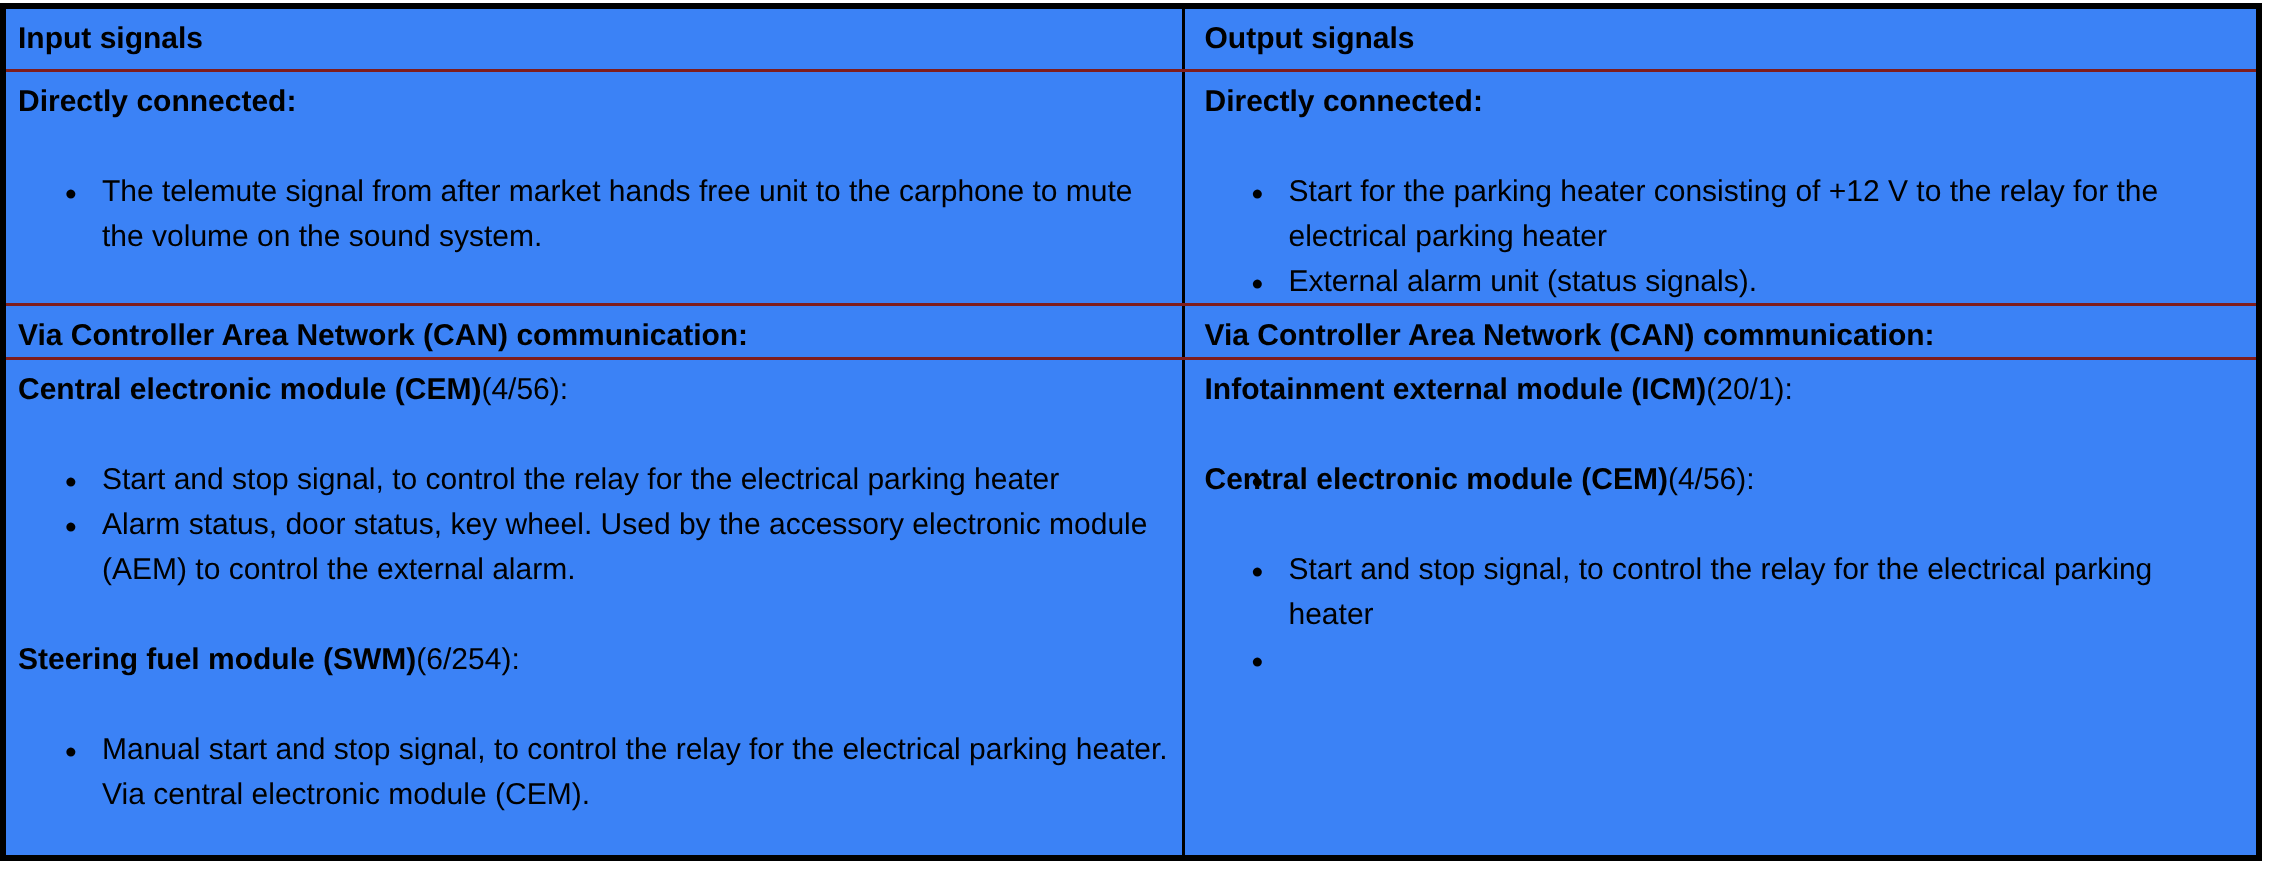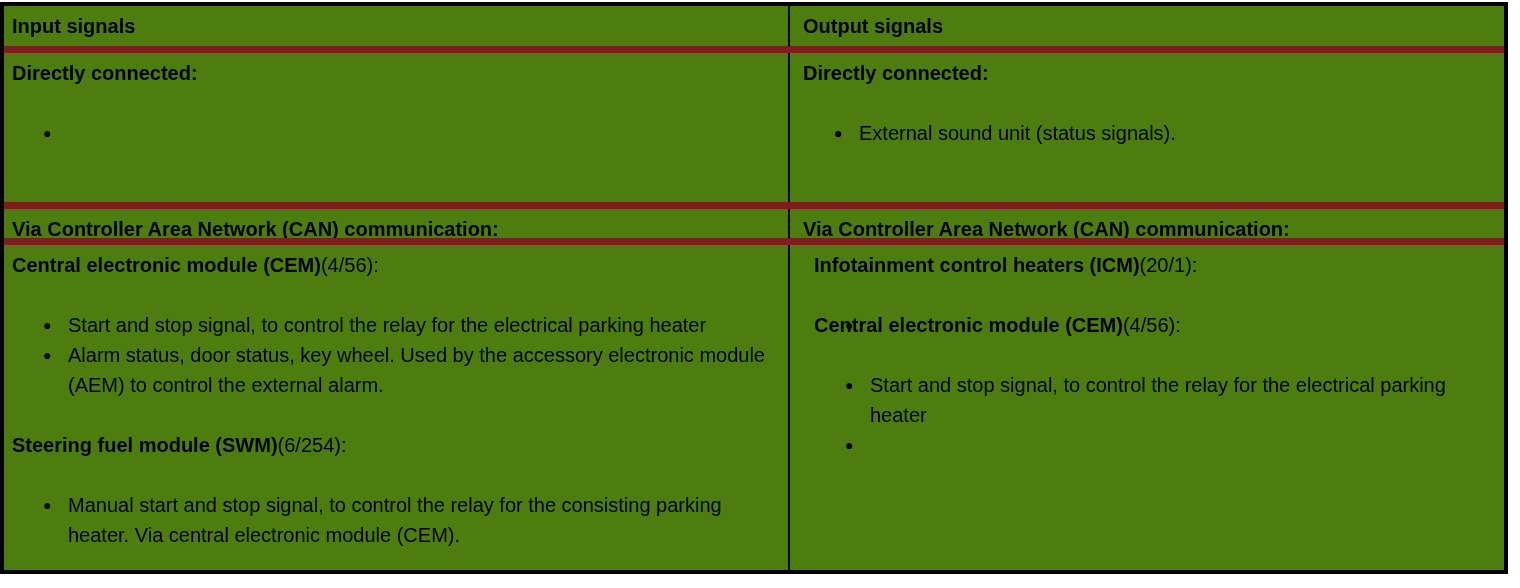--- a/index.html
+++ b/index.html
@@ -11,40 +11,40 @@
     font-size: 20px;
     line-height: 30px;
     color: #000000;
     overflow: hidden;
   }
   .tbl {
     position: absolute;
     left: 0; top: 2px;
     width: 1508px;
     border: 4px solid #000;
-    background: #4d7c0f;
+    background: #3b82f6;
   }
   .row { display: flex; }
-  .row + .row { border-top: 7px solid #7f1d1d; }
+  .row + .row { border-top: 2px solid #7f1d1d; }
   .cell {
     overflow: hidden;
   }
   .cell.c-left {
     width: 786px;
     border-right: 2px solid #000;
     padding: 5px 8px 4px 8px;
   }
   .cell.c-right {
     flex: 1;
     padding: 5px 16px 4px 13px;
   }
   .r-header { height: 40px; }
   .r-direct { height: 156px; }
   .r-can    { height: 36px; }
-  .r-modules{ height: 332px; gap: 11px; }
+  .r-modules{ height: 332px; }
   .hdr-text, .can-text { font-weight: bold; margin: 0; white-space: nowrap; }
   p.heading { margin: 0; font-weight: normal; }
   p.heading b { font-weight: bold; }
   ul.blist {
     list-style: none;
     margin: 30px 0 0 0;
     padding: 0 0 0 30px;
   }
   li.bitem { position: relative; padding-left: 26px; }
   li.bitem .bullet {
@@ -67,30 +67,30 @@
     <div class="cell c-right">
       <p class="hdr-text">Output signals</p>
     </div>
   </div>
 
   <div class="row r-direct">
     <div class="cell c-left">
       <div class="sec">
         <p class="heading"><b>Directly connected:</b></p>
         <ul class="blist">
-          <li class="bitem"><span class="bullet">●</span></li>
+          <li class="bitem"><span class="bullet">●</span><span>The telemute signal from after market hands free unit to the carphone to mute the volume on the sound system.</span></li>
         </ul>
       </div>
     </div>
     <div class="cell c-right">
       <div class="sec">
         <p class="heading"><b>Directly connected:</b></p>
         <ul class="blist">
-          <li class="bitem"><span class="bullet">●</span></li>
-          <li class="bitem"><span class="bullet">●</span><span>External sound unit (status signals).</span></li>
+          <li class="bitem"><span class="bullet">●</span><span>Start for the parking heater consisting of +12 V to the relay for the electrical parking heater</span></li>
+          <li class="bitem"><span class="bullet">●</span><span>External alarm unit (status signals).</span></li>
         </ul>
       </div>
     </div>
   </div>
 
   <div class="row r-can">
     <div class="cell c-left">
       <p class="can-text">Via Controller Area Network (CAN) communication:</p>
     </div>
     <div class="cell c-right">
@@ -105,29 +105,29 @@
         <p class="heading"><b>Central electronic module (CEM)</b><span>(4/56):</span></p>
         <ul class="blist">
           <li class="bitem"><span class="bullet">●</span><span>Start and stop signal, to control the relay for the electrical parking heater</span></li>
           <li class="bitem"><span class="bullet">●</span><span>Alarm status, door status, key wheel. Used by the accessory electronic module (AEM) to control the external alarm.</span></li>
         </ul>
       </div>
 
       <div class="sec">
         <p class="heading"><b>Steering fuel module (SWM)</b><span>(6/254):</span></p>
         <ul class="blist">
-          <li class="bitem"><span class="bullet">●</span><span>Manual start and stop signal, to control the relay for the consisting parking heater. Via central electronic module (CEM).</span></li>
+          <li class="bitem"><span class="bullet">●</span><span>Manual start and stop signal, to control the relay for the electrical parking heater. Via central electronic module (CEM).</span></li>
         </ul>
       </div>
 
     </div>
     <div class="cell c-right">
 
       <div class="sec">
-        <p class="heading"><b>Infotainment control heaters (ICM)</b><span>(20/1):</span></p>
+        <p class="heading"><b>Infotainment external module (ICM)</b><span>(20/1):</span></p>
         <ul class="blist">
           <li class="bitem"><span class="bullet">●</span></li>
         </ul>
       </div>
 
       <div class="sec">
         <p class="heading"><b>Central electronic module (CEM)</b><span>(4/56):</span></p>
         <ul class="blist">
           <li class="bitem"><span class="bullet">●</span><span>Start and stop signal, to control the relay for the electrical parking heater</span></li>
           <li class="bitem"><span class="bullet">●</span></li>

